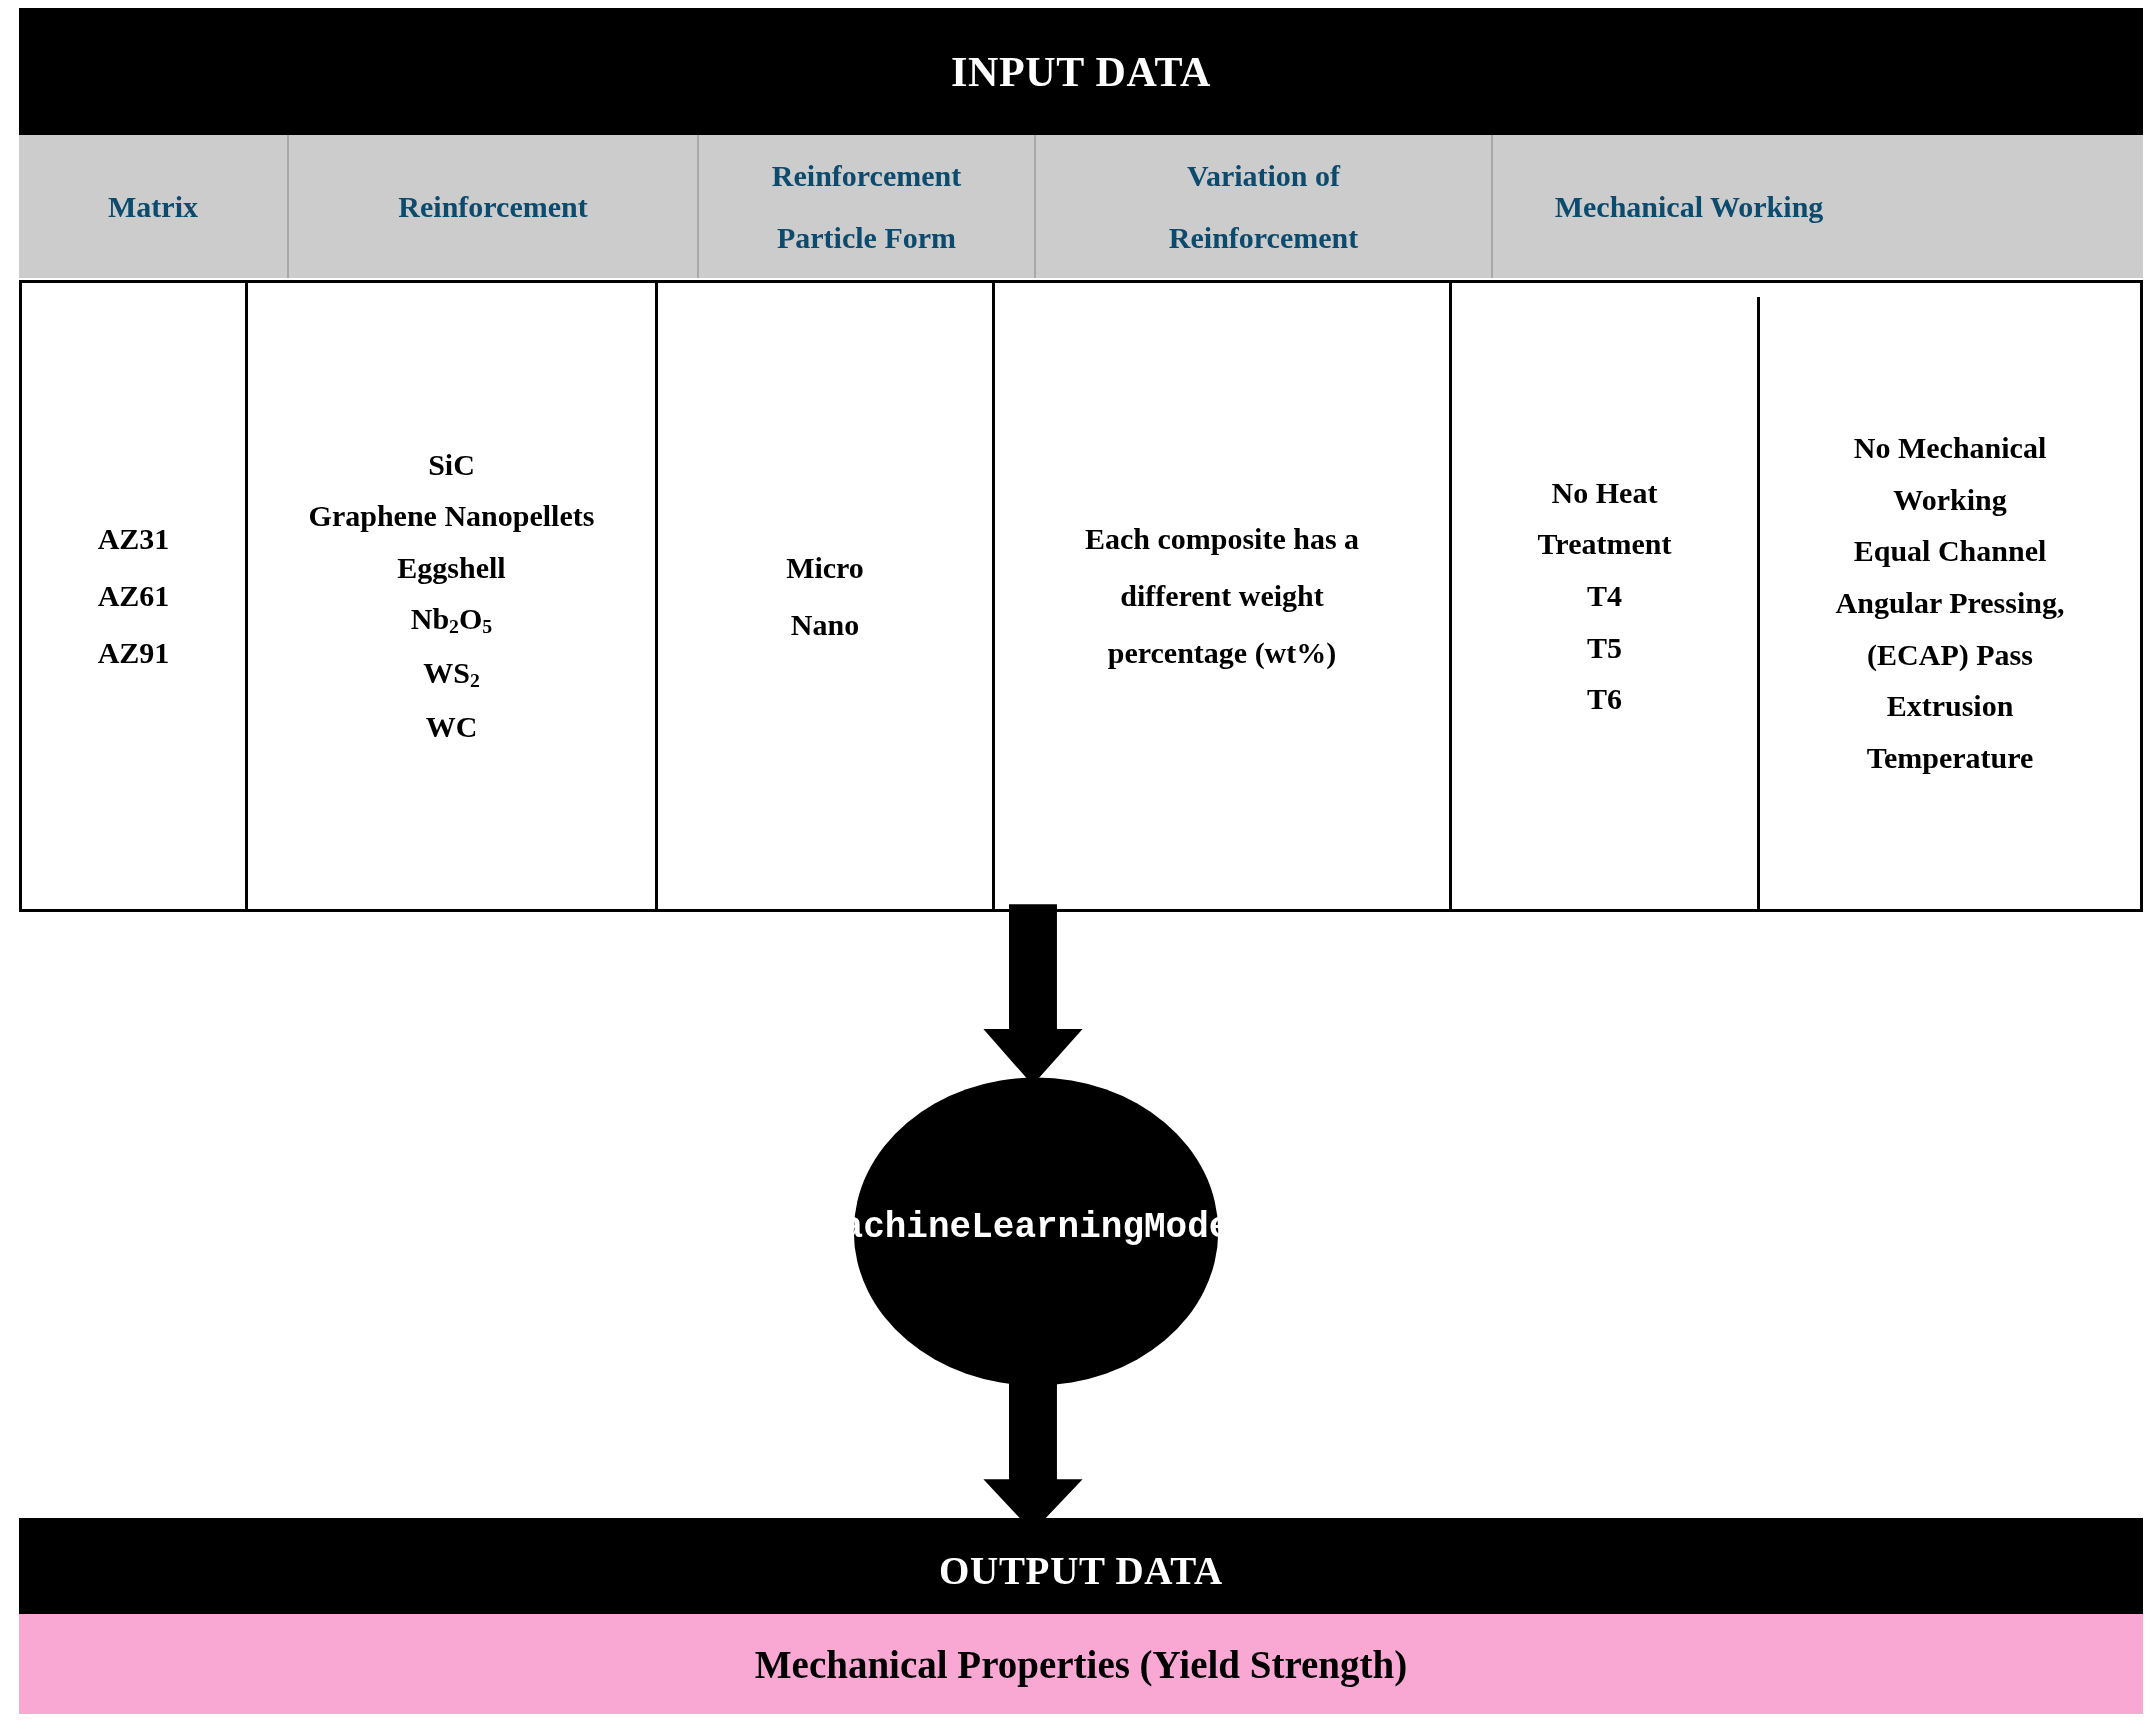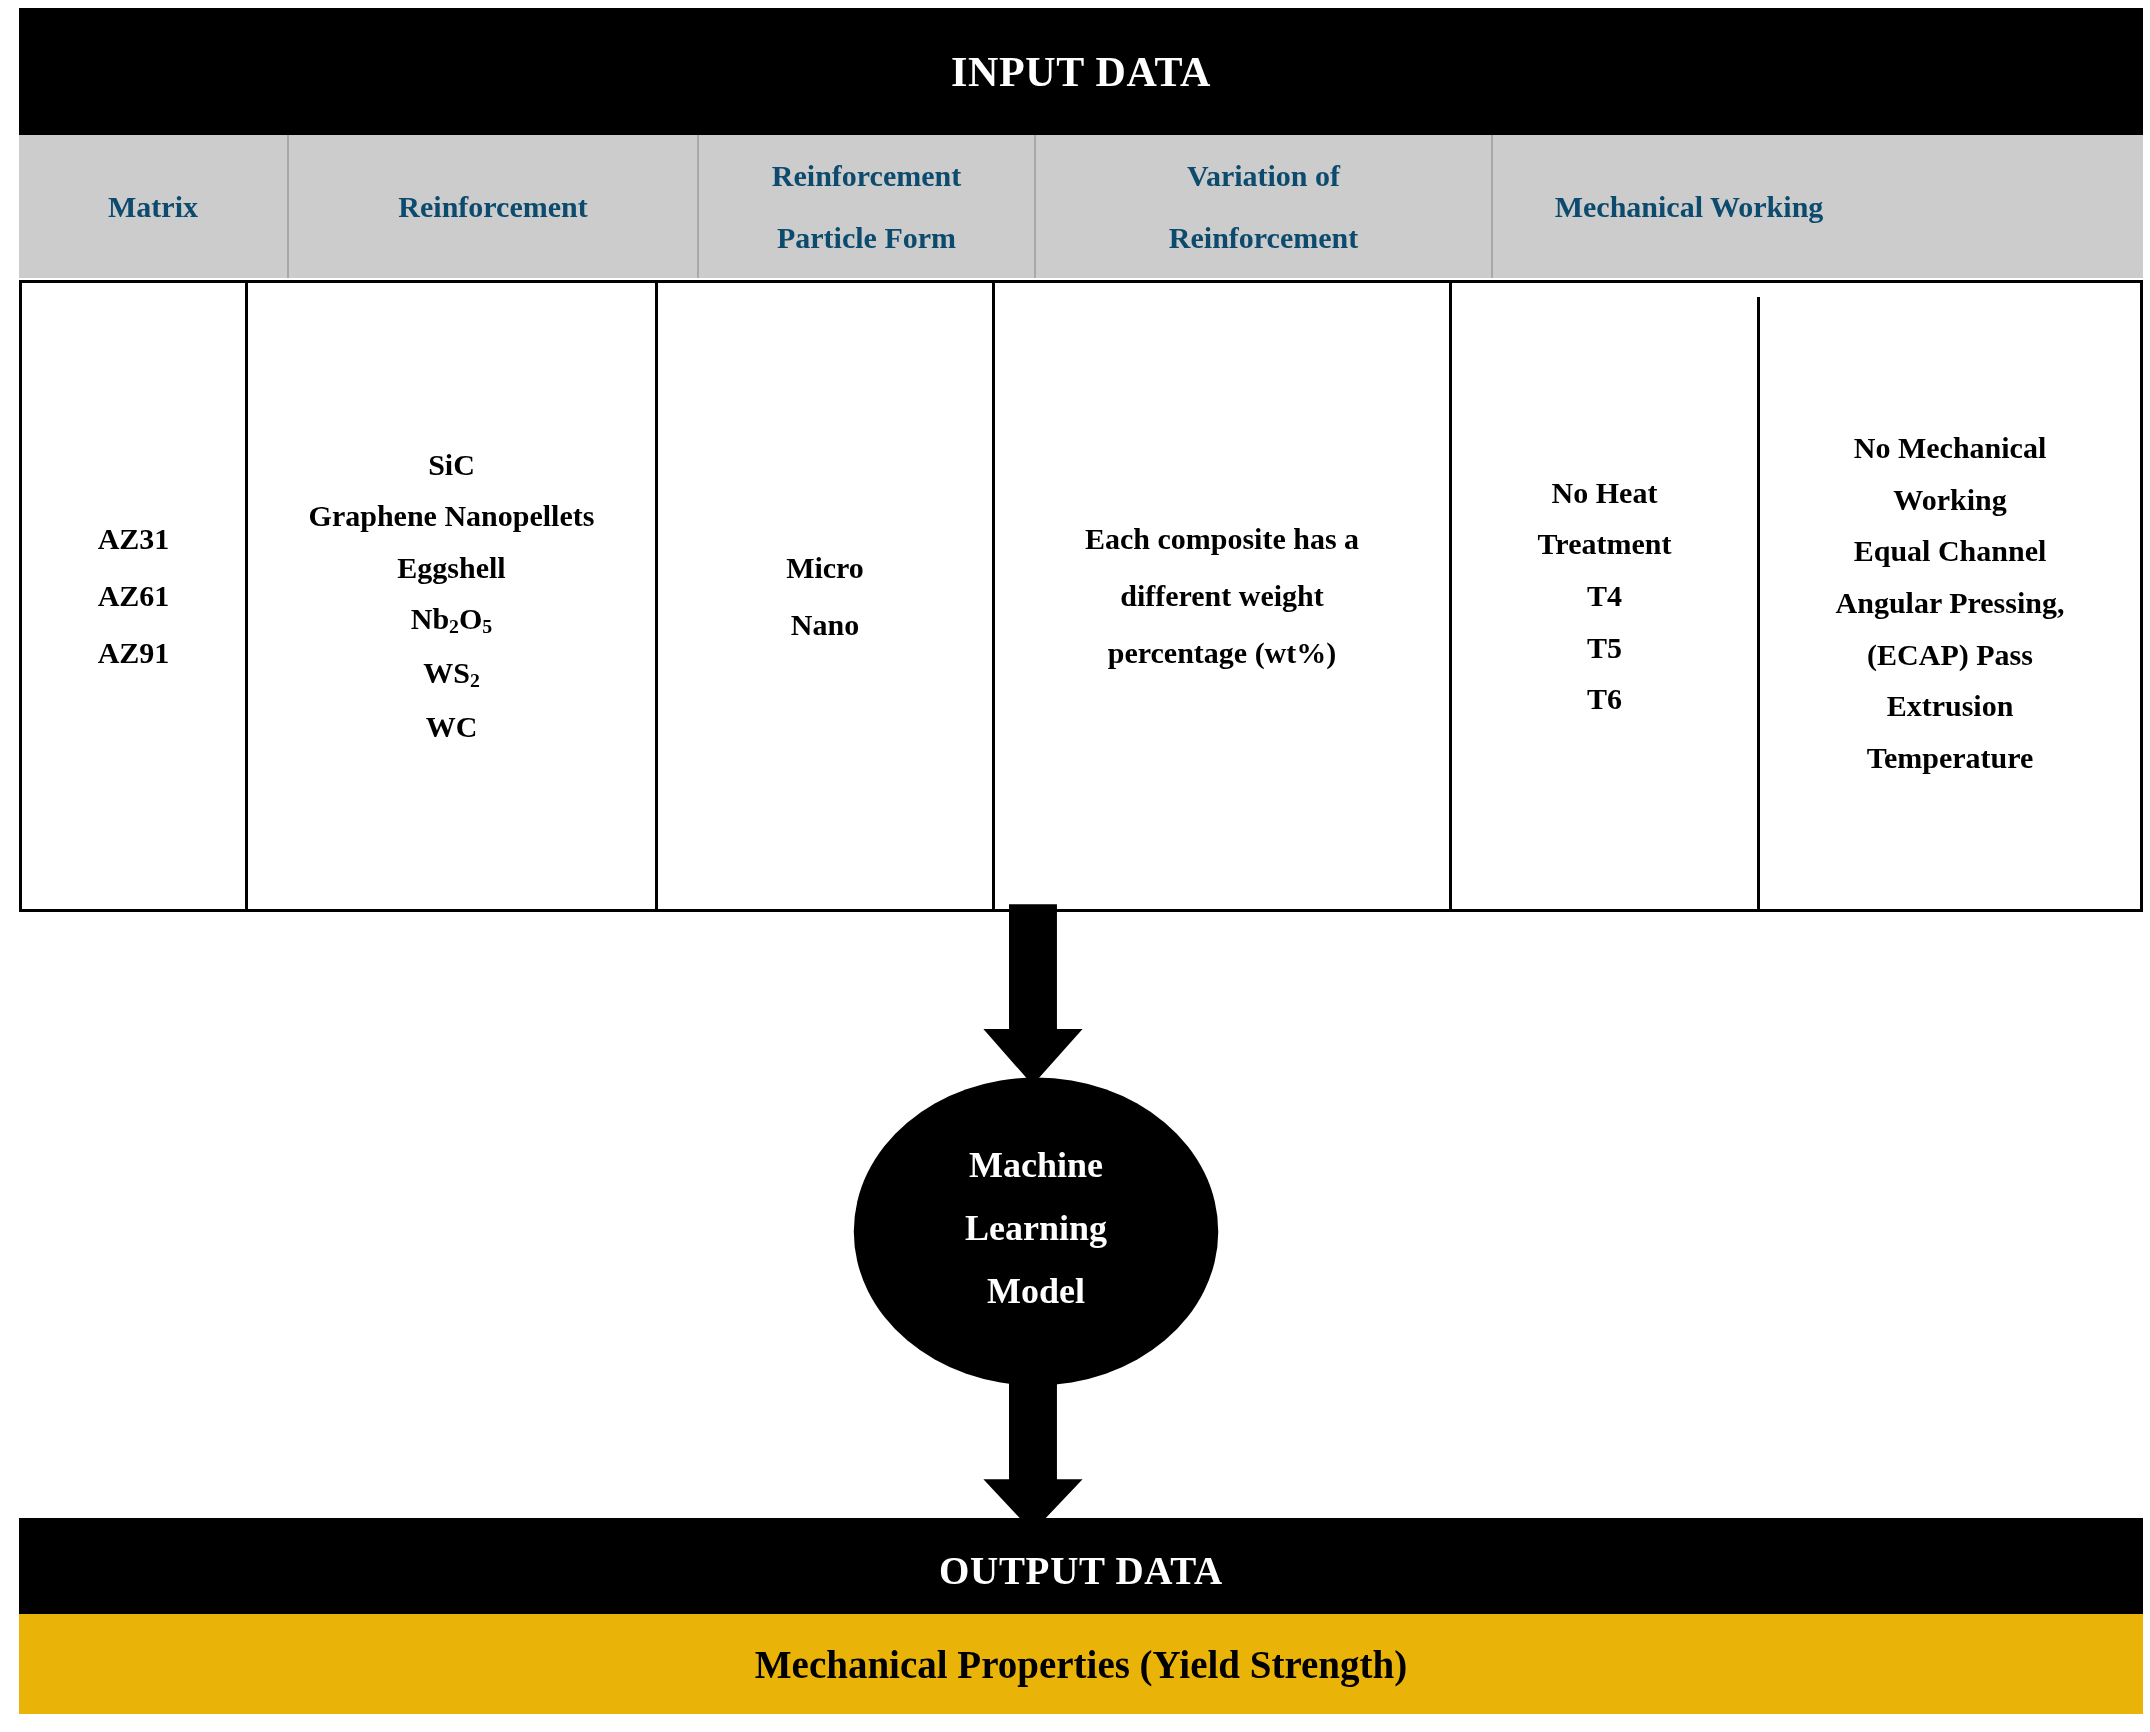--- a/index.html
+++ b/index.html
@@ -122,24 +122,25 @@
     width: 2151px;
     height: 628px;
   }
   #ml-label {
     position: absolute;
     left: 854px;
     top: 1076px;
     width: 364px;
     height: 304px;
     display: flex;
-    flex-direction: column;
+    flex-direction: row;
     align-items: center;
     justify-content: center;
     pointer-events: none;
+    font-family: Liberation Mono, monospace;
   }
   #ml-label .mline {
     color: #ffffff;
     font-size: 36px;
     font-weight: bold;
     line-height: 1.0;
     margin: 13.5px 0;
   }
 
   
@@ -159,21 +160,21 @@
     font-size: 39px;
     font-weight: bold;
     letter-spacing: 0.7px;
   }
   #output-props {
     position: absolute;
     left: 19px;
     top: 1614px;
     width: 2124px;
     height: 100px;
-    background: #eab308;
+    background: #f9a8d4;
     display: flex;
     align-items: center;
     justify-content: center;
   }
   #output-props .props-text {
     color: #000000;
     font-size: 39px;
     font-weight: bold;
   }
 </style>

